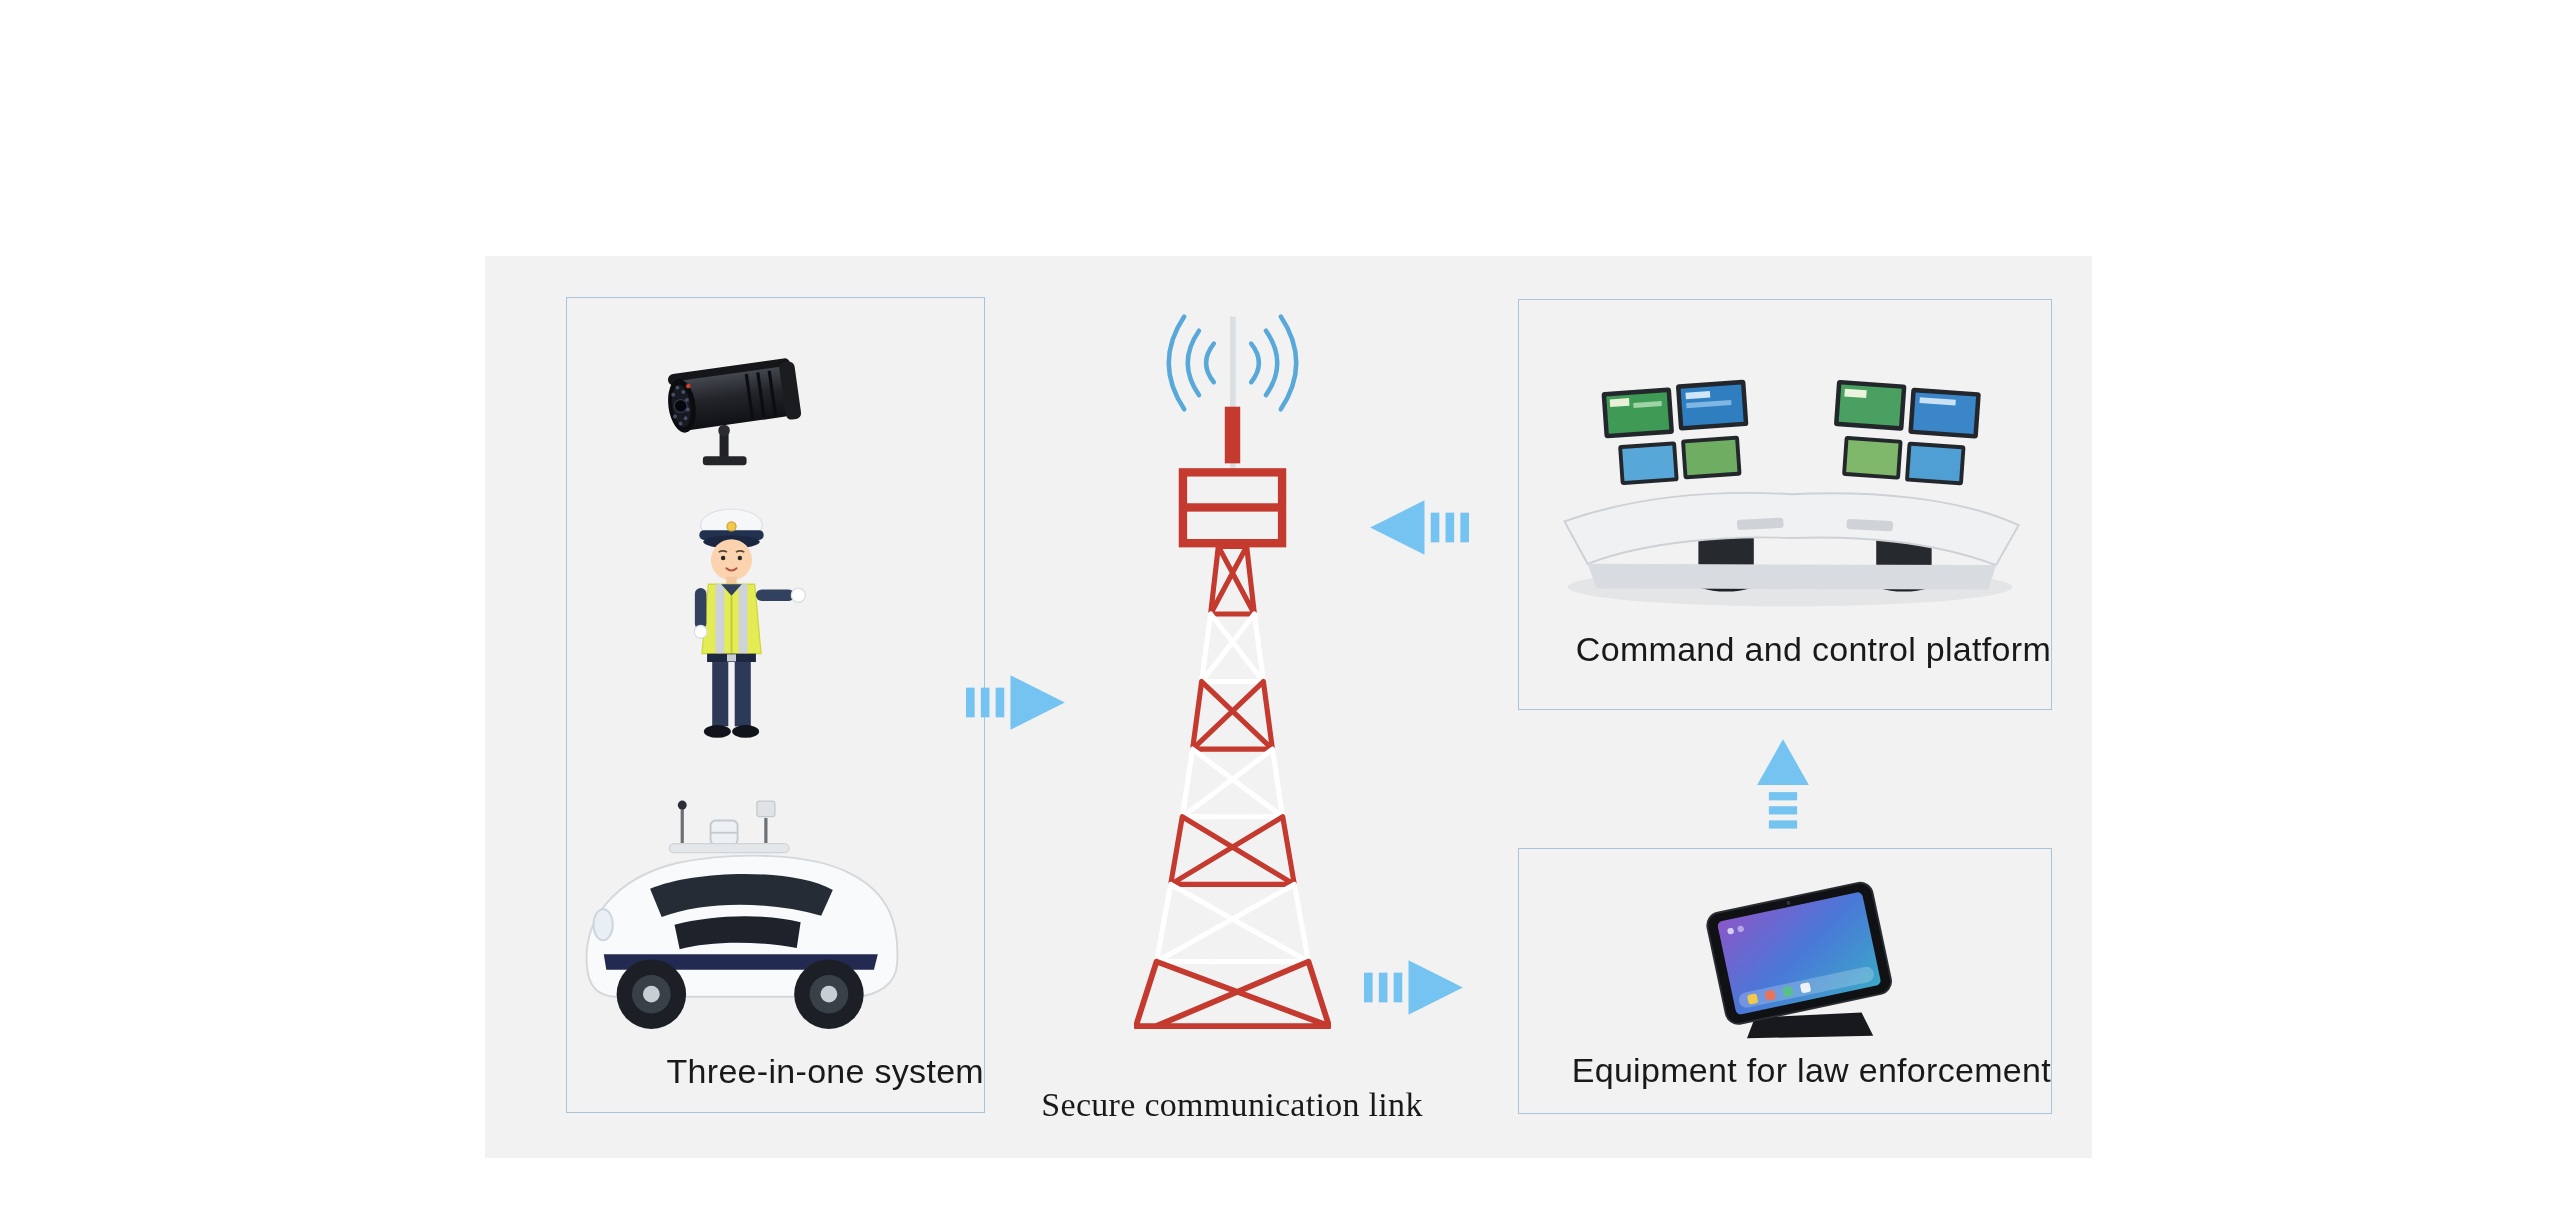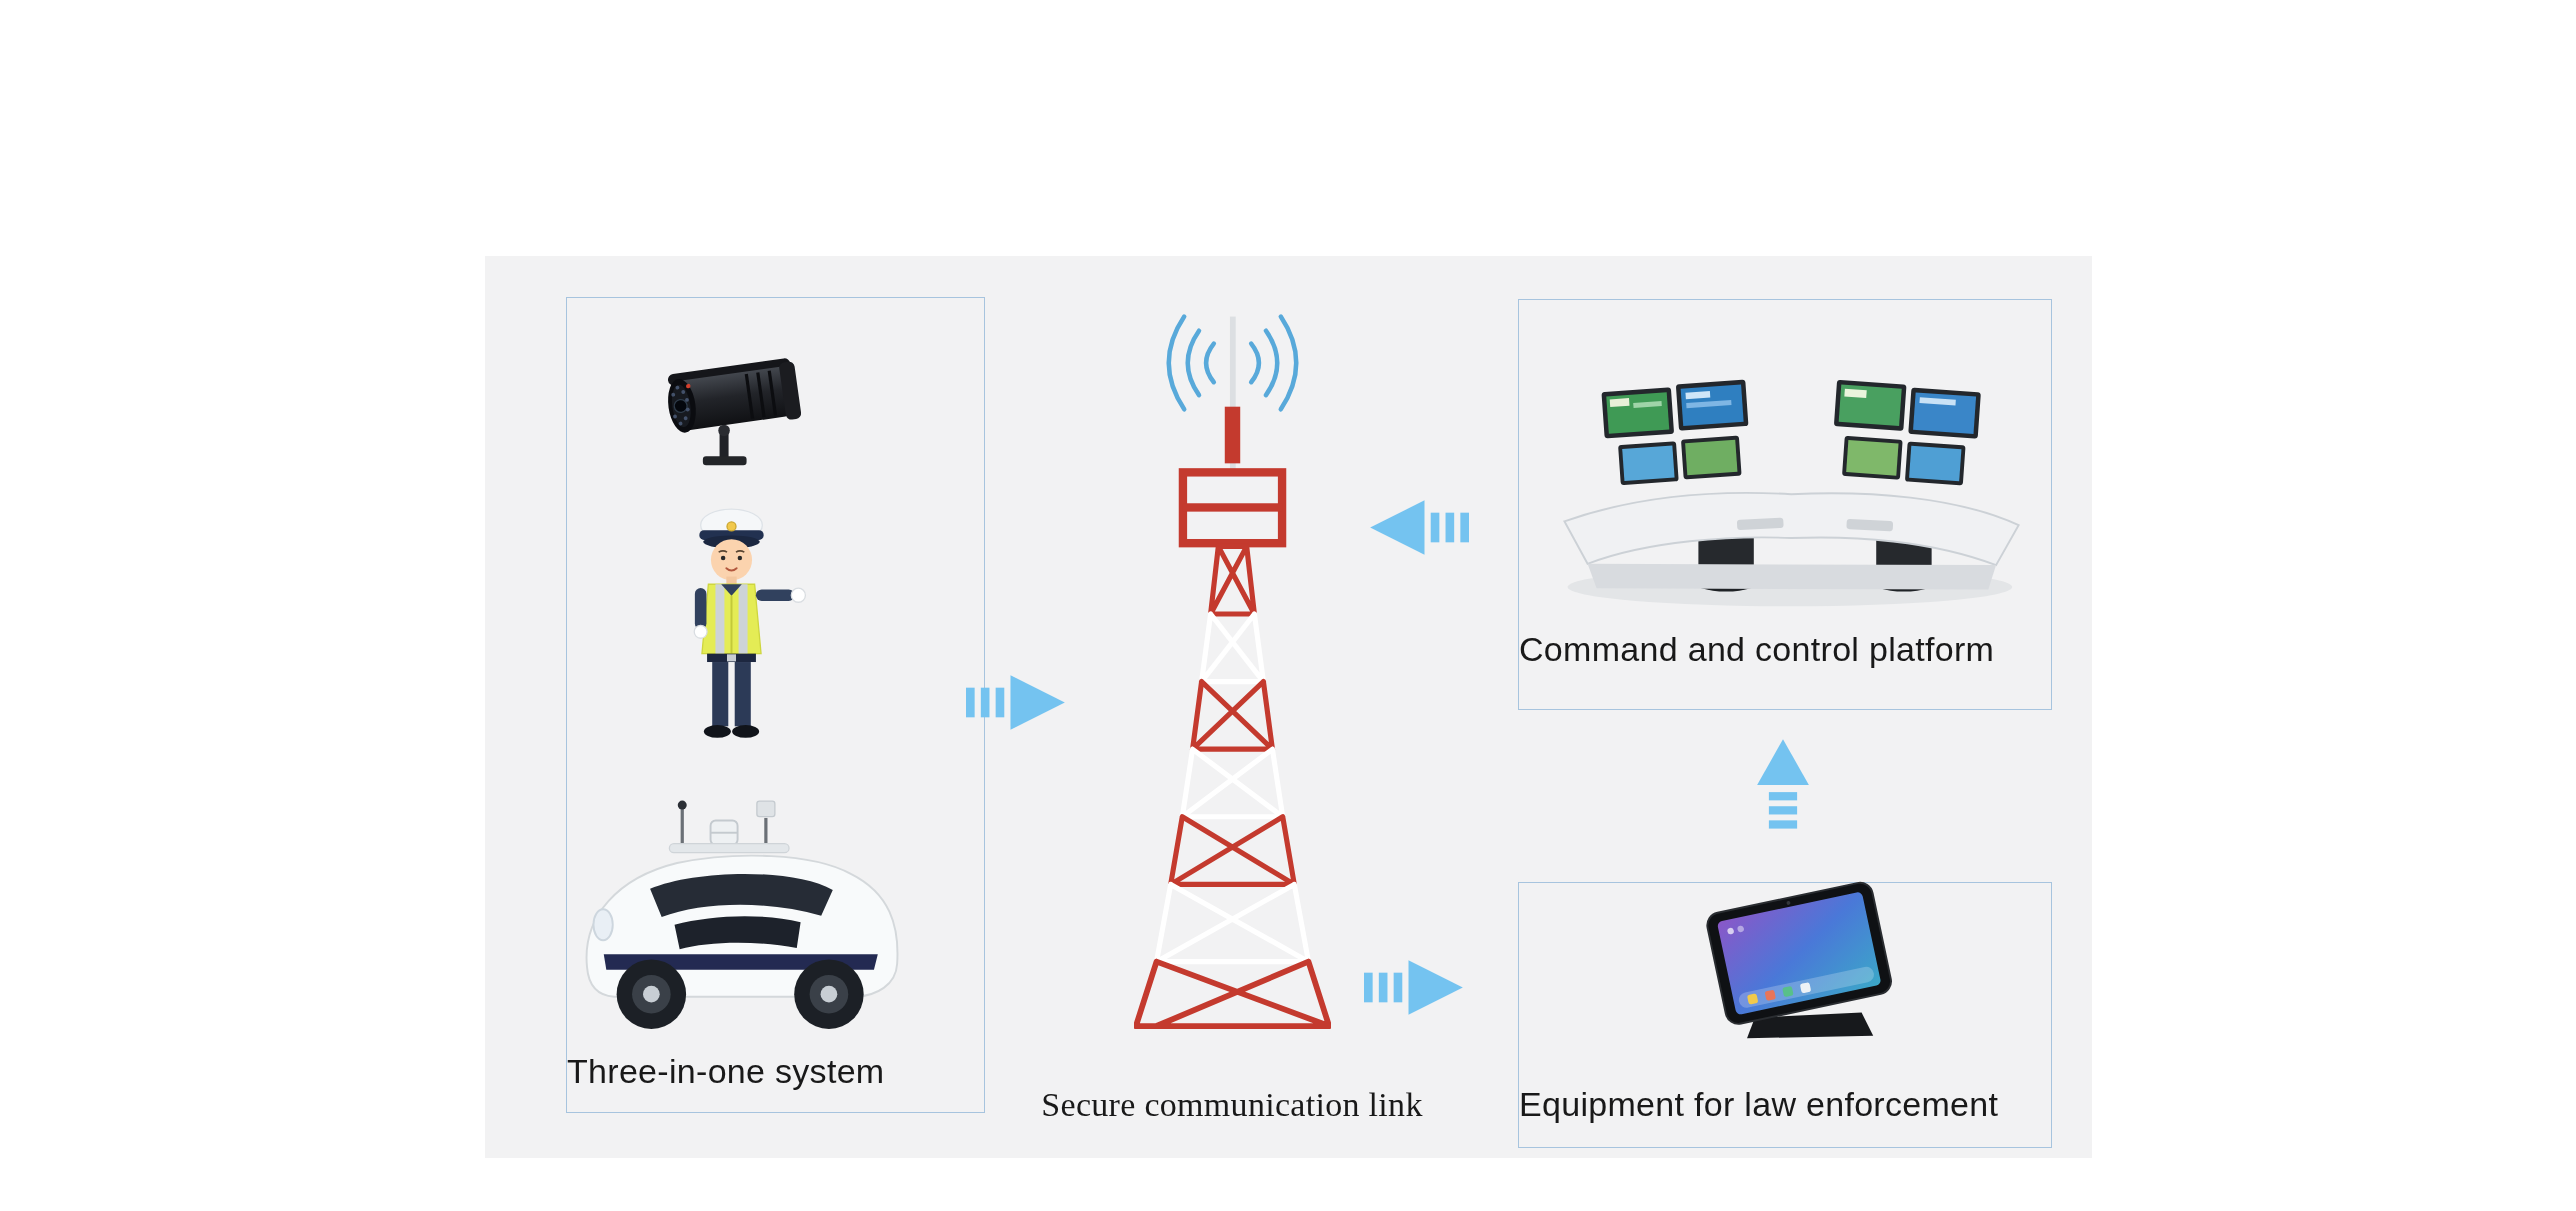--- a/index.html
+++ b/index.html
@@ -12,22 +12,22 @@
     --c-arrow-blue:#74c3f0;
     --c-signal-blue:#58a9da;
   }
   *{box-sizing:border-box;margin:0;padding:0;}
   html,body{width:2576px;height:1212px;background:var(--c-page-bg);font-family:"Liberation Sans",sans-serif;}
   #canvas{position:relative;width:2576px;height:1212px;background:var(--c-page-bg);overflow:hidden;}
   .panel{position:absolute;left:485px;top:256px;width:1607px;height:902px;background:var(--c-panel-bg);}
   .node-box{position:absolute;border:1.9px solid var(--c-box-border);}
   .box-three{left:522px;top:297px;width:419px;height:816px;margin-left:44px;}
   .box-command{left:1518px;top:299px;width:534px;height:411px;}
-  .box-equipment{left:1518px;top:848px;width:534px;height:266px;margin-top:34px;}
-  .node-label{position:absolute;left:0;width:100%;text-align:left;font-size:34px;color:var(--c-text);letter-spacing:0.3px;}
+  .box-equipment{left:1518px;top:848px;width:534px;height:266px;}
+  .node-label{position:absolute;left:0;width:100%;text-align:right;font-size:34px;color:var(--c-text);letter-spacing:0.3px;}
   .box-three .node-label{bottom:20.6px;}
   .box-command .node-label{bottom:40px;}
   .box-equipment .node-label{bottom:23px;}
   .tower-label{position:absolute;left:997px;top:1086px;width:470px;text-align:center;font-size:34px;color:var(--c-text);letter-spacing:0.3px;font-family:Liberation Serif, serif;}
   .icon-abs{position:absolute;}
   
   .lat{fill:none;stroke-linecap:round;stroke-linejoin:round;}
   .red{stroke:var(--c-tower-red);}
   .white{stroke:var(--c-tower-white);}
   .red-fill{fill:var(--c-tower-red);}

